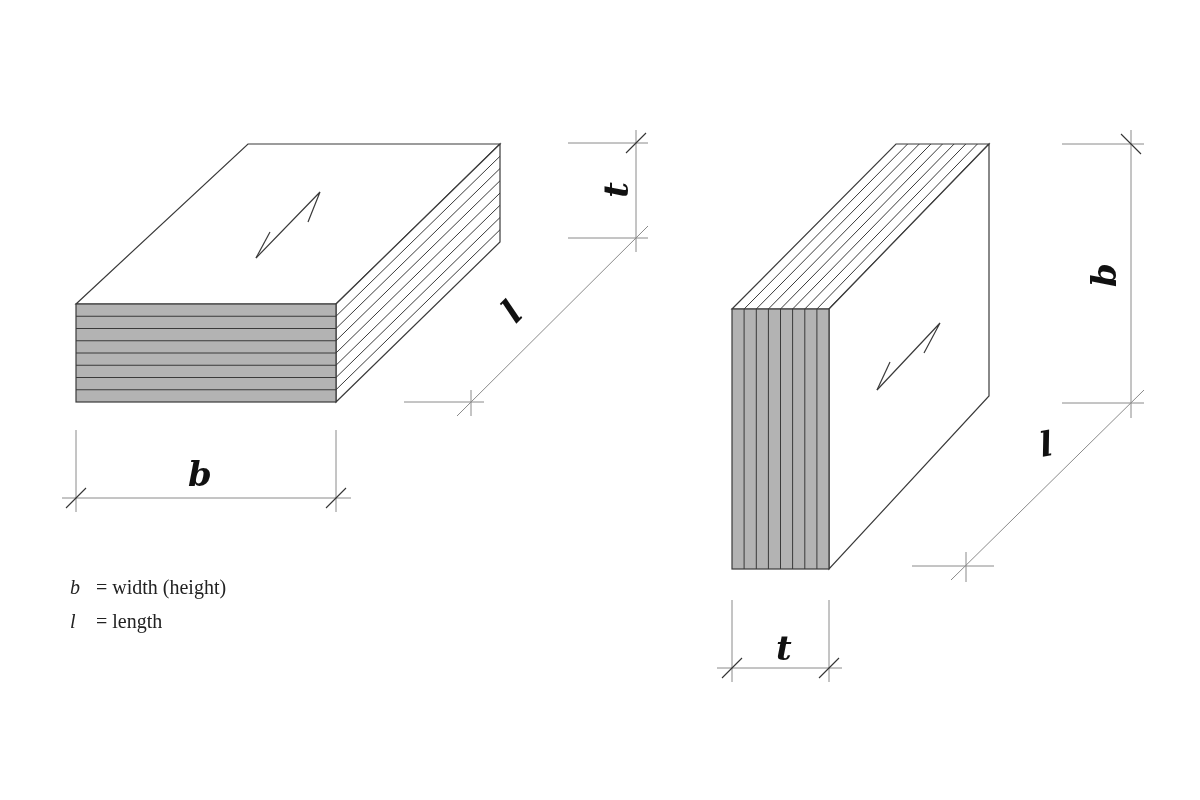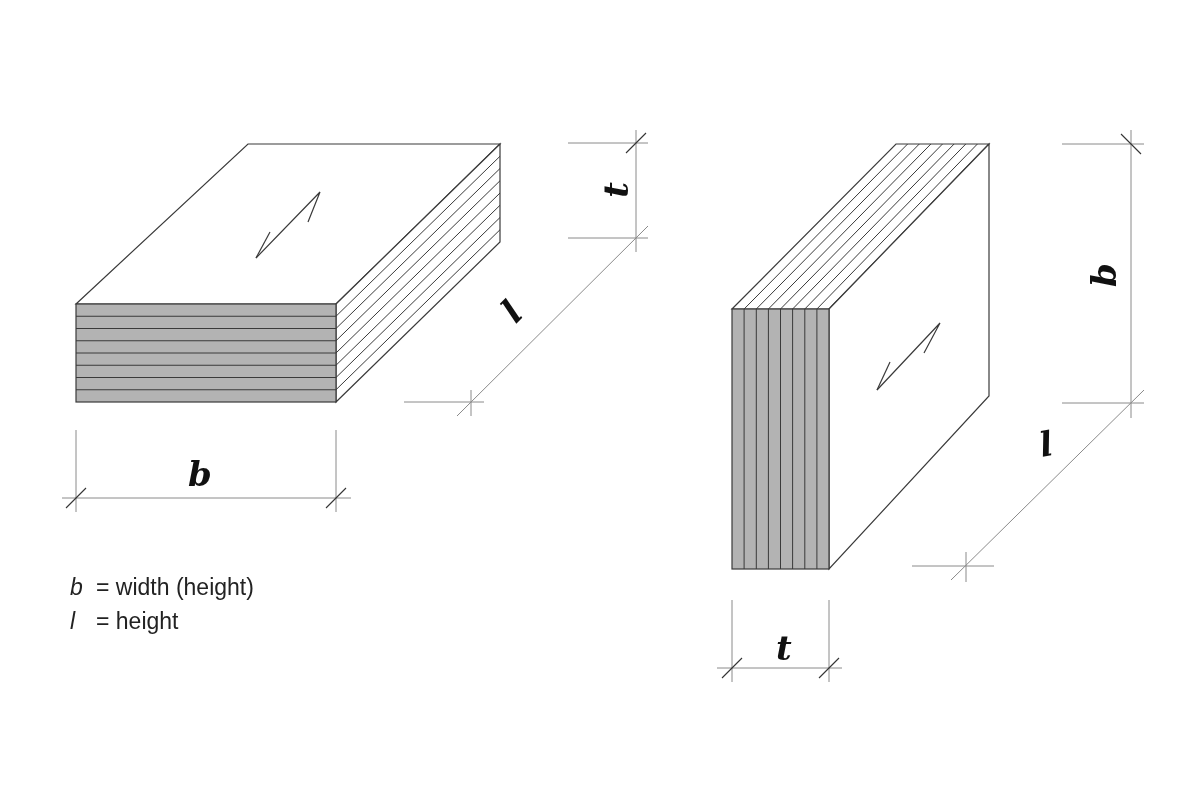--- a/index.html
+++ b/index.html
@@ -5,21 +5,21 @@
   html, body { margin:0; padding:0; background:#ffffff; }
   body { width:1200px; height:800px; position:relative; overflow:hidden; }
   svg { position:absolute; left:0; top:0; }
   .edge { stroke:#3a3a3a; stroke-width:1.2; fill:none; }
   .face-top { fill:#ffffff; stroke:#3a3a3a; stroke-width:1.2; }
   .face-front { fill:#b3b3b3; stroke:#3a3a3a; stroke-width:1.2; }
   .layer { stroke:#3a3a3a; stroke-width:1; }
   .dim { stroke:#8a8a8a; stroke-width:1; fill:none; }
   .tick { stroke:#333; stroke-width:1.1; }
   .lbl { font-family:"DejaVu Serif", serif; font-style:italic; font-weight:bold; font-size:34px; fill:#111; }
-  .legend { position:absolute; left:70px; top:570px; font-family:Liberation Sans, sans-serif; font-size:23px; color:#222; line-height:34px; }
+  .legend { position:absolute; left:70px; top:570px; font-family:Liberation Serif, serif; font-size:20px; color:#222; line-height:34px; }
   .legend .sym { display:inline-block; width:26px; font-style:italic; }
 </style>
 </head>
 <body>
 
 <svg width="1200" height="800" viewBox="0 0 1200 800">
 
   <g>
     <polygon class="face-top" points="76,304 248,144 500,144 336,304"></polygon>
     <polygon class="face-top" points="336,304 500,144 500,242 336,402"></polygon>
@@ -112,14 +112,14 @@
     <line class="dim" x1="829" y1="600" x2="829" y2="682"></line>
     <line class="dim" x1="717" y1="668" x2="842" y2="668"></line>
     <line class="tick" x1="722" y1="678" x2="742" y2="658"></line>
     <line class="tick" x1="819" y1="678" x2="839" y2="658"></line>
     <text class="lbl" x="776" y="660">t</text>
   </g>
 </svg>
 
 <div class="legend">
   <div><span class="sym">b</span><span>= width (height)</span></div>
-  <div><span class="sym">l</span><span>= height</span></div>
+  <div><span class="sym">l</span><span>= length</span></div>
 </div>
 
 </body></html>

